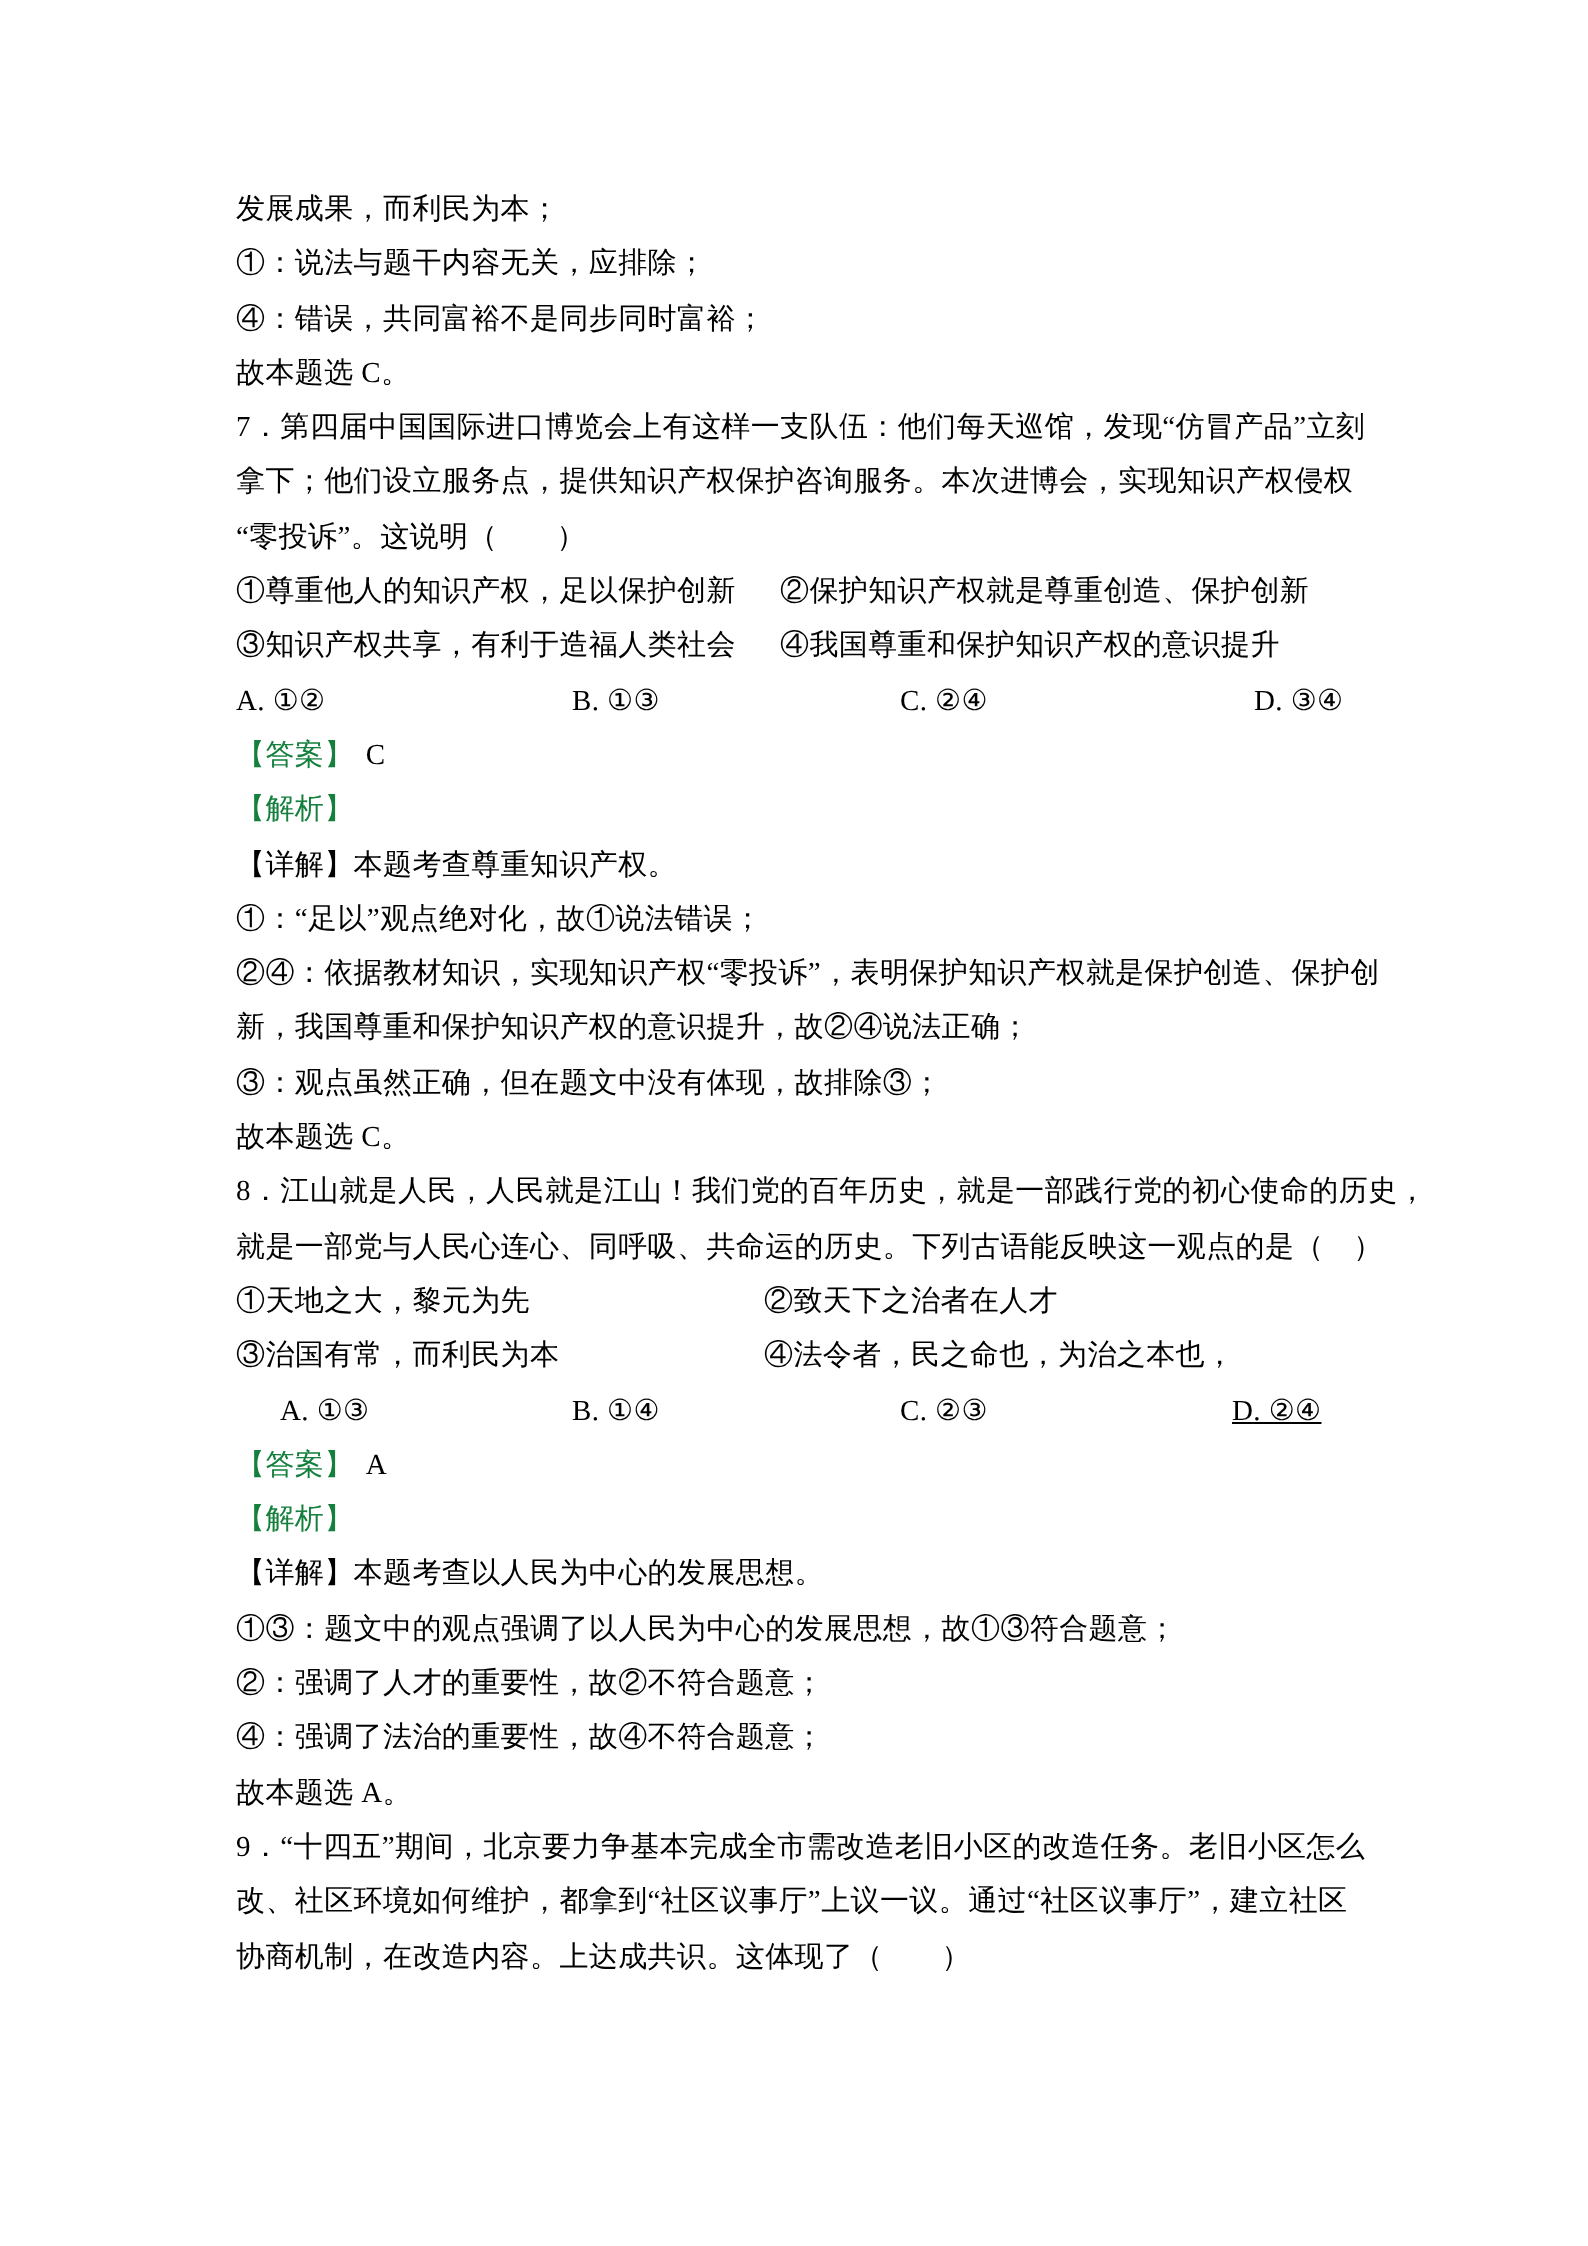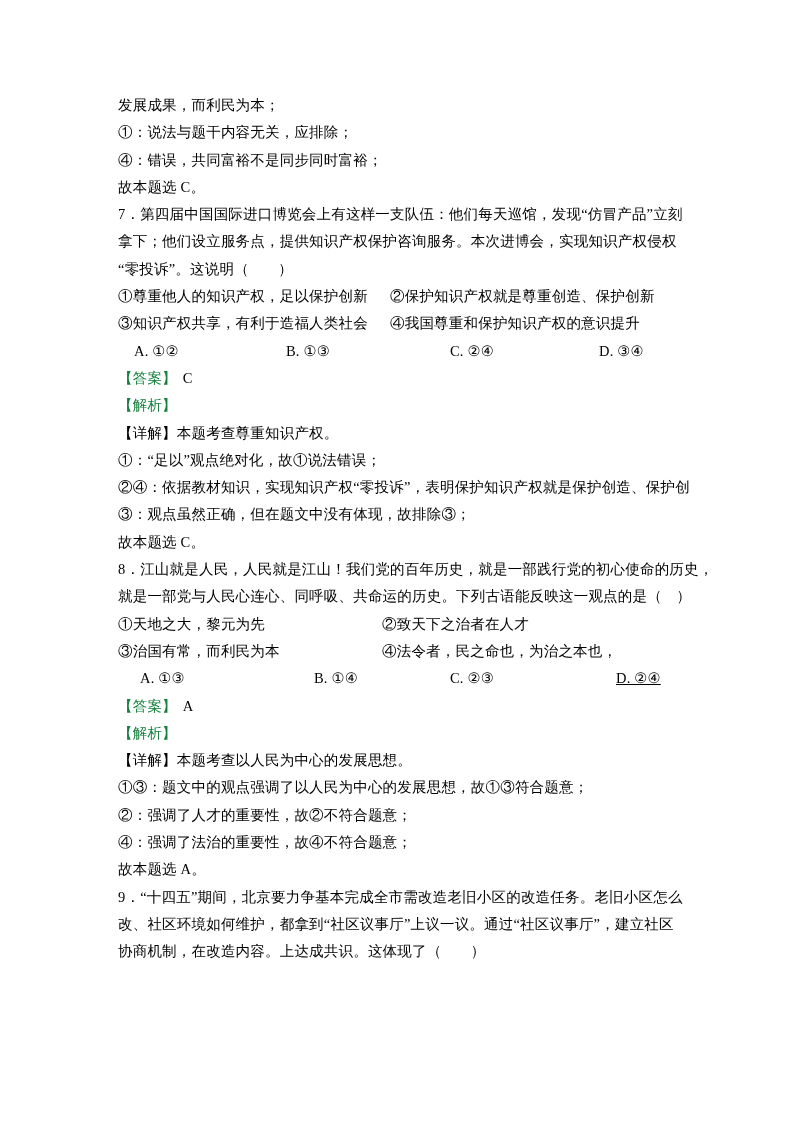--- a/index.html
+++ b/index.html
@@ -49,39 +49,40 @@
       <div class="line"><span>发展成果，而利民为本；</span></div>
       <div class="line"><span>①：说法与题干内容无关，应排除；</span></div>
       <div class="line"><span>④：错误，共同富裕不是同步同时富裕；</span></div>
       <div class="line"><span>故本题选 C。</span></div>
       <div class="line"><span>7．第四届中国国际进口博览会上有这样一支队伍：他们每天巡馆，发现“仿冒产品”立刻</span></div>
       <div class="line"><span>拿下；他们设立服务点，提供知识产权保护咨询服务。本次进博会，实现知识产权侵权</span></div>
       <div class="line"><span>“零投诉”。这说明（　　）</span></div>
       <div class="line"><span>①尊重他人的知识产权，足以保护创新</span><span class="abs" style="left: 272px;">②保护知识产权就是尊重创造、保护创新</span></div>
       <div class="line"><span>③知识产权共享，有利于造福人类社会</span><span class="abs" style="left: 272px;">④我国尊重和保护知识产权的意识提升</span></div>
       <div class="line">
-        <span class="abs" style="left: 16px;">A. ①②</span>
+        <span class="abs" style="left: 0px;">A. ①②</span>
         <span class="abs" style="left: 168px;">B. ①③</span>
         <span class="abs" style="left: 332px;">C. ②④</span>
-        <span class="abs" style="left: 481px; text-align: right;">D. ③④</span>
+        <span class="abs" style="left: 509px; text-align: right;">D. ③④</span>
       </div>
       <div class="line"><span class="blue">【答案】</span><span class="ans-val">C</span></div>
       <div class="line"><span class="blue">【解析】</span></div>
       <div class="line"><span>【详解】本题考查尊重知识产权。</span></div>
       <div class="line"><span>①：“足以”观点绝对化，故①说法错误；</span></div>
       <div class="line"><span>②④：依据教材知识，实现知识产权“零投诉”，表明保护知识产权就是保护创造、保护创</span></div>
+      <div class="line"><span>新，我国尊重和保护知识产权的意识提升，故②④说法正确；</span></div>
       <div class="line"><span>③：观点虽然正确，但在题文中没有体现，故排除③；</span></div>
       <div class="line"><span>故本题选 C。</span></div>
       <div class="line"><span>8．江山就是人民，人民就是江山！我们党的百年历史，就是一部践行党的初心使命的历史，</span></div>
       <div class="line"><span>就是一部党与人民心连心、同呼吸、共命运的历史。下列古语能反映这一观点的是（　）</span></div>
       <div class="line"><span>①天地之大，黎元为先</span><span class="abs" style="left: 264px;">②致天下之治者在人才</span></div>
       <div class="line"><span>③治国有常，而利民为本</span><span class="abs" style="left: 264px;">④法令者，民之命也，为治之本也，</span></div>
       <div class="line">
         <span class="abs" style="left: 0px; margin-left: 22px;">A. ①③</span>
-        <span class="abs" style="left: 168px; margin-left: 28px;">B. ①④</span>
+        <span class="abs" style="left: 168px;">B. ①④</span>
         <span class="abs" style="left: 332px;">C. ②③</span>
         <span class="abs" style="left: 498px; text-decoration: underline;">D. ②④</span>
       </div>
       <div class="line"><span class="blue">【答案】</span><span class="ans-val">A</span></div>
       <div class="line"><span class="blue">【解析】</span></div>
       <div class="line"><span>【详解】本题考查以人民为中心的发展思想。</span></div>
       <div class="line"><span>①③：题文中的观点强调了以人民为中心的发展思想，故①③符合题意；</span></div>
       <div class="line"><span>②：强调了人才的重要性，故②不符合题意；</span></div>
       <div class="line"><span>④：强调了法治的重要性，故④不符合题意；</span></div>
       <div class="line"><span>故本题选 A。</span></div>

